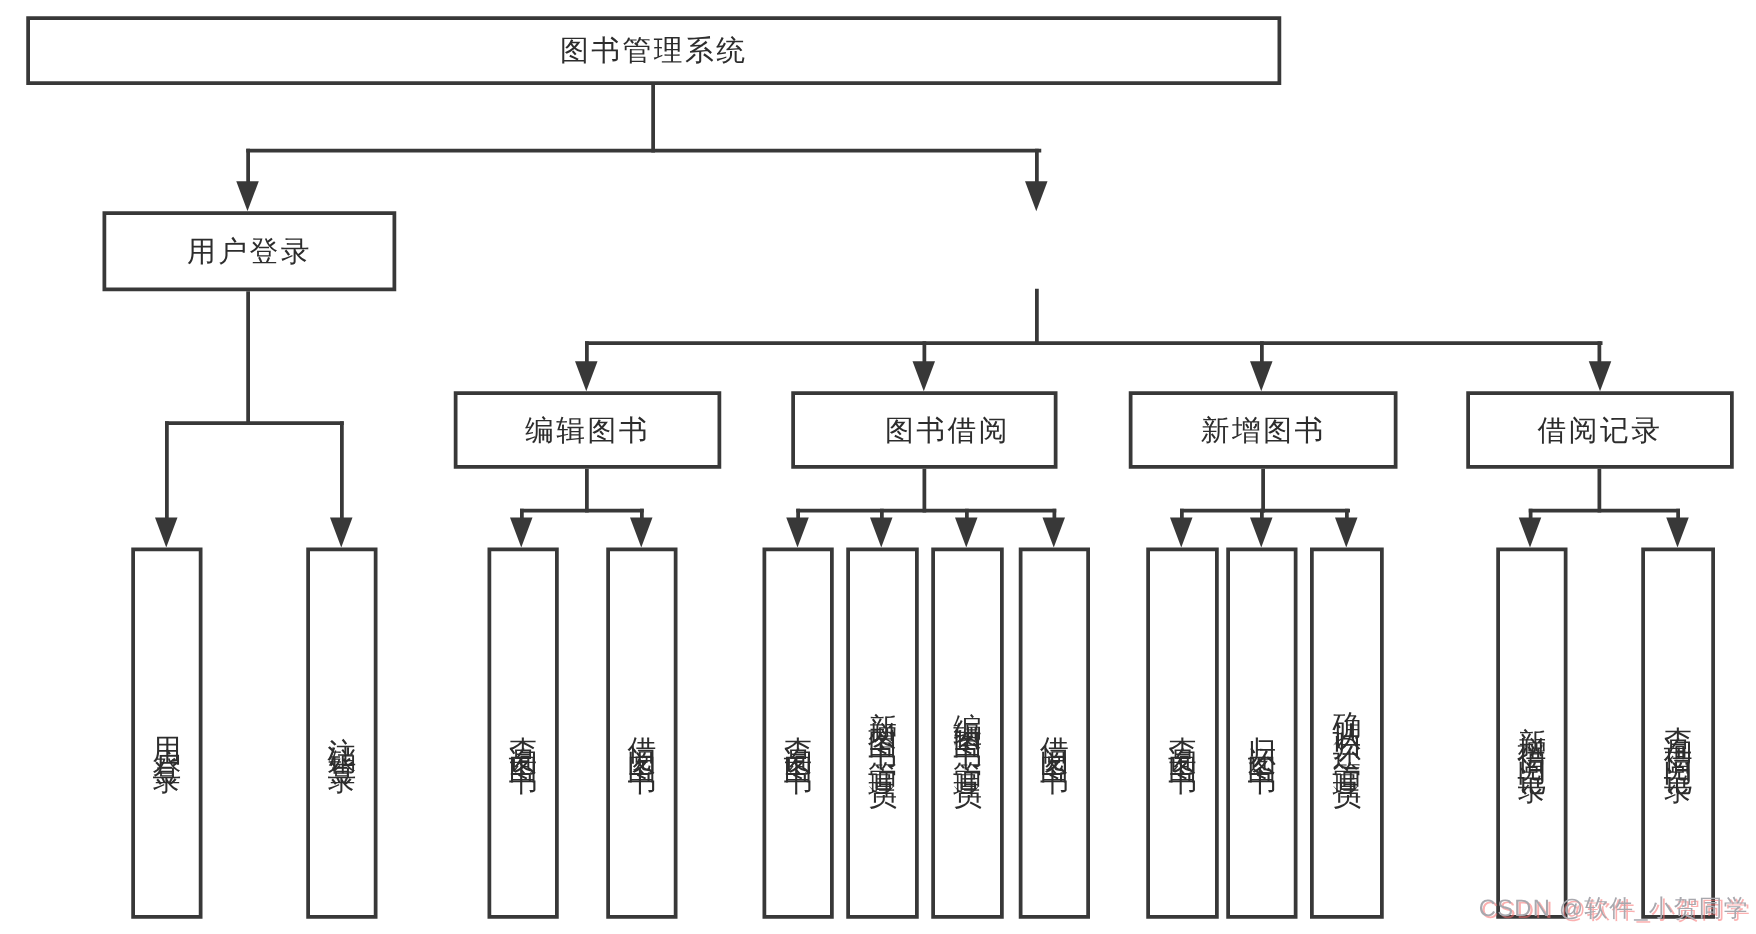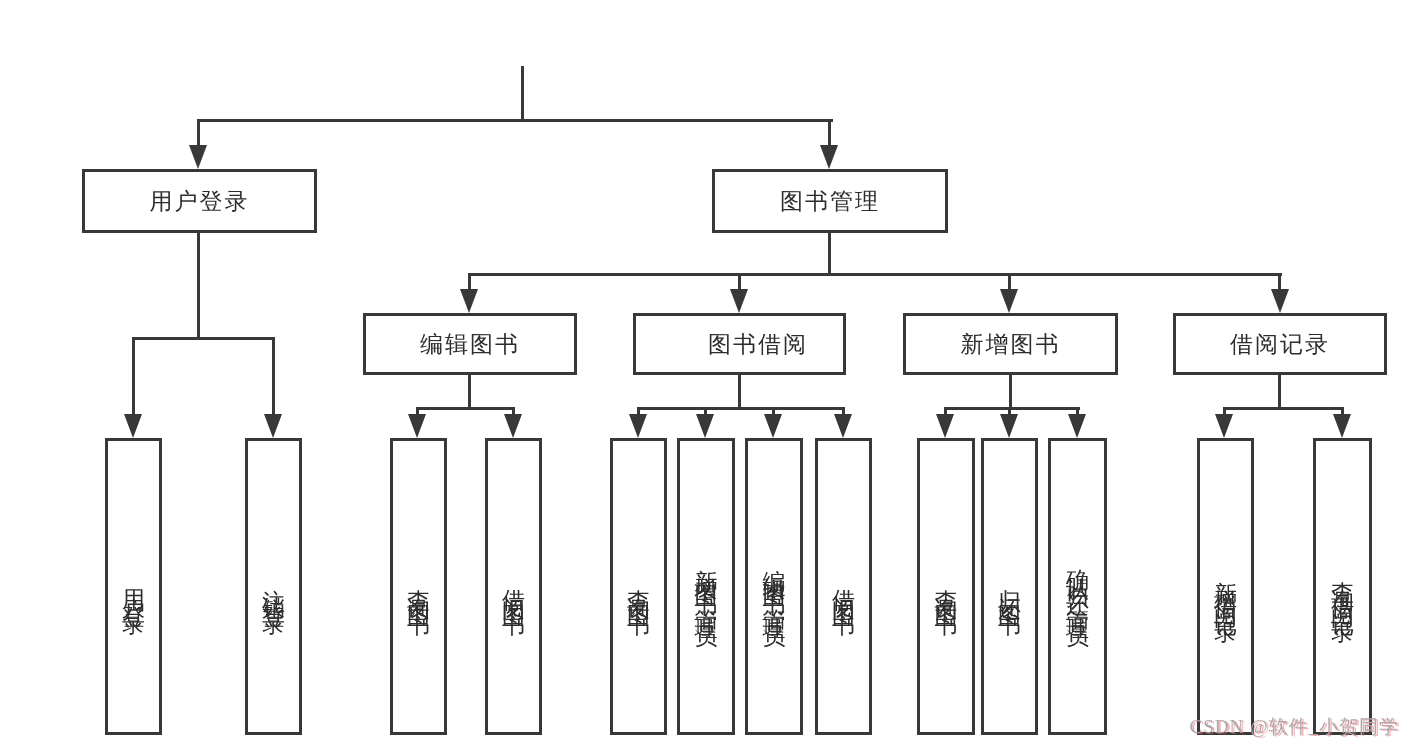--- a/index.html
+++ b/index.html
@@ -84,31 +84,30 @@
   #c-n4-bar{left:1223px;top:407px;width:121px;}
   #c-n4-d1{left:1223px;top:407px;height:10px;} #c-n4-a1{left:1215px;top:414px;}
   #c-n4-d2{left:1341px;top:407px;height:10px;} #c-n4-a2{left:1333px;top:414px;}
   
   .watermark{
     position:absolute;right:6px;top:714px;z-index:3;
     font-size:19px;letter-spacing:1px;
     color:#a8a8ae;
     text-shadow:2px 1px 0 rgba(247,112,112,0.55);
     white-space:nowrap;
-    font-family:Liberation Serif, serif;
   }
 </style>
 </head>
 <body>
 
 <div class="canvas">
 
+  <div class="box" id="root">图书管理系统</div>
 
   <div class="box" id="l2a">用户登录</div>
-  <div class="box" id="l2b">图书管理</div>
 
   <div class="box" id="l3a">编辑图书</div>
   <div class="box" id="l3b">图书借阅</div>
   <div class="box" id="l3c">新增图书</div>
   <div class="box" id="l3d">借阅记录</div>
 
   <div class="box leaf" id="lfA">用户登录</div>
   <div class="box leaf" id="lfB">注销登录</div>
   <div class="box leaf" id="lfC">查询图书</div>
   <div class="box leaf" id="lfD">借阅图书</div>

